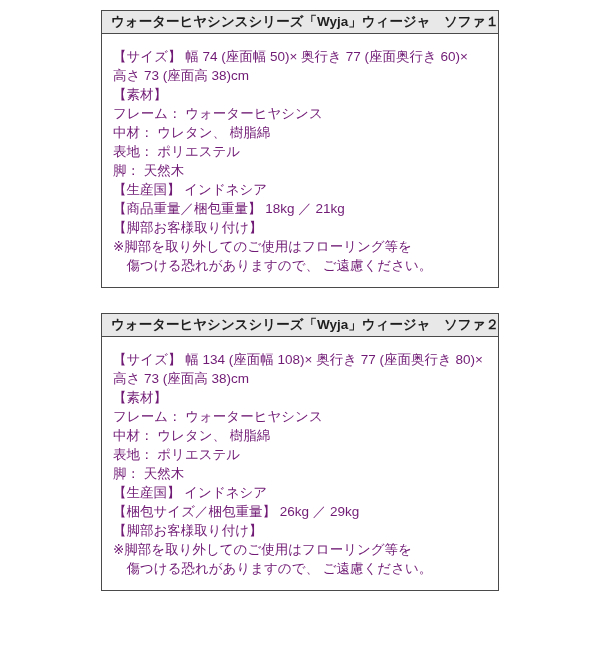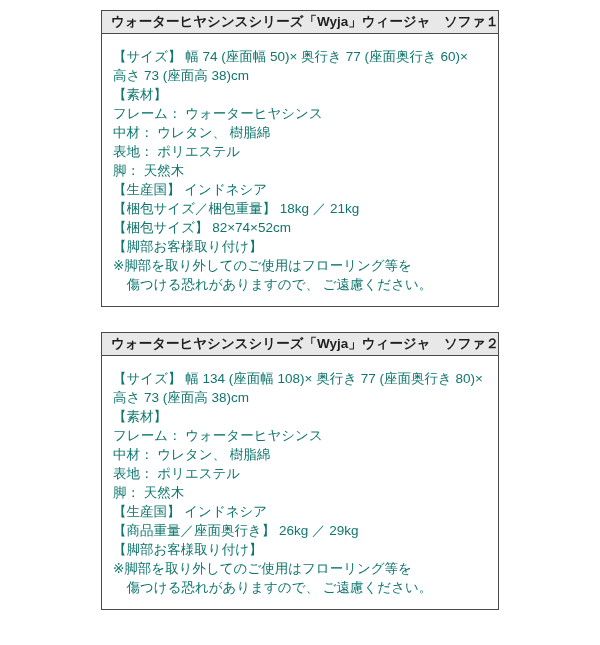--- a/index.html
+++ b/index.html
@@ -29,21 +29,21 @@
     color: #1f1f1f;
     font-size: 13.5px;
     font-weight: bold;
     line-height: 16px;
     padding: 3px 4px 3px 9px;
     white-space: pre;
     overflow: hidden;
   }
   .spec-body {
     padding: 13px 10px 12px 11px;
-    color: #0f766e;
+    color: #701a75;
     font-size: 13.5px;
   }
   .spec-line {
     line-height: 19px;
     white-space: pre;
   }
 </style>
 </head>
 <body>
 
@@ -53,39 +53,38 @@
     <div class="spec-header">ウォーターヒヤシンスシリーズ「Wyja」ウィージャ　ソファ１人掛け</div>
     <div class="spec-body">
       <div class="spec-line">【サイズ】 幅 74 (座面幅 50)× 奥行き 77 (座面奥行き 60)×</div>
       <div class="spec-line">高さ 73 (座面高 38)cm</div>
       <div class="spec-line">【素材】</div>
       <div class="spec-line">フレーム： ウォーターヒヤシンス</div>
       <div class="spec-line">中材： ウレタン、 樹脂綿</div>
       <div class="spec-line">表地： ポリエステル</div>
       <div class="spec-line">脚： 天然木</div>
       <div class="spec-line">【生産国】 インドネシア</div>
-      <div class="spec-line">【梱包サイズ／梱包重量】 18kg ／ 21kg</div>
-      <div class="spec-line">【梱包サイズ】 82×74×52cm</div>
+      <div class="spec-line">【商品重量／梱包重量】 18kg ／ 21kg</div>
       <div class="spec-line">【脚部お客様取り付け】</div>
       <div class="spec-line">※脚部を取り外してのご使用はフローリング等を</div>
       <div class="spec-line">　傷つける恐れがありますので、 ご遠慮ください。</div>
     </div>
   </div>
 
   <div class="spec-box">
     <div class="spec-header">ウォーターヒヤシンスシリーズ「Wyja」ウィージャ　ソファ２人掛け</div>
     <div class="spec-body">
       <div class="spec-line">【サイズ】 幅 134 (座面幅 108)× 奥行き 77 (座面奥行き 80)×</div>
       <div class="spec-line">高さ 73 (座面高 38)cm</div>
       <div class="spec-line">【素材】</div>
       <div class="spec-line">フレーム： ウォーターヒヤシンス</div>
       <div class="spec-line">中材： ウレタン、 樹脂綿</div>
       <div class="spec-line">表地： ポリエステル</div>
       <div class="spec-line">脚： 天然木</div>
       <div class="spec-line">【生産国】 インドネシア</div>
-      <div class="spec-line">【商品重量／座面奥行き】 26kg ／ 29kg</div>
+      <div class="spec-line">【梱包サイズ／梱包重量】 26kg ／ 29kg</div>
       <div class="spec-line">【脚部お客様取り付け】</div>
       <div class="spec-line">※脚部を取り外してのご使用はフローリング等を</div>
       <div class="spec-line">　傷つける恐れがありますので、 ご遠慮ください。</div>
     </div>
   </div>
 
 </div>
 
 </body></html>

